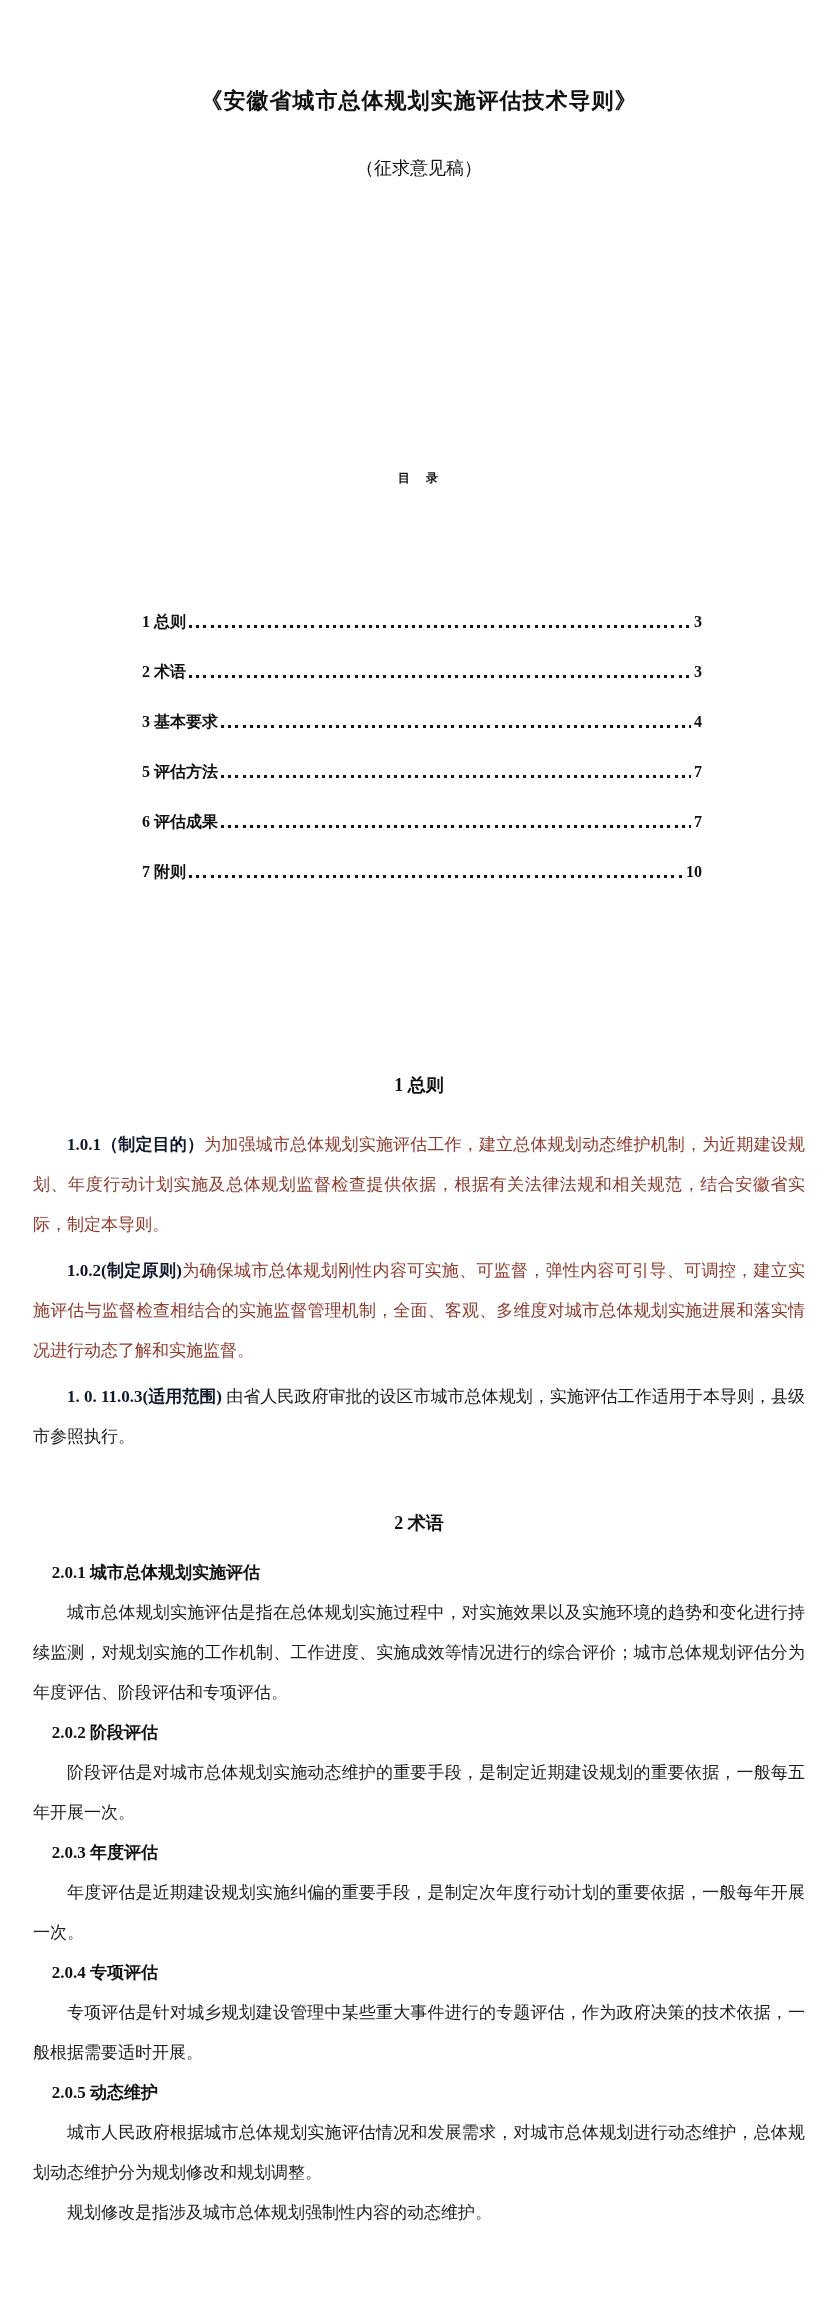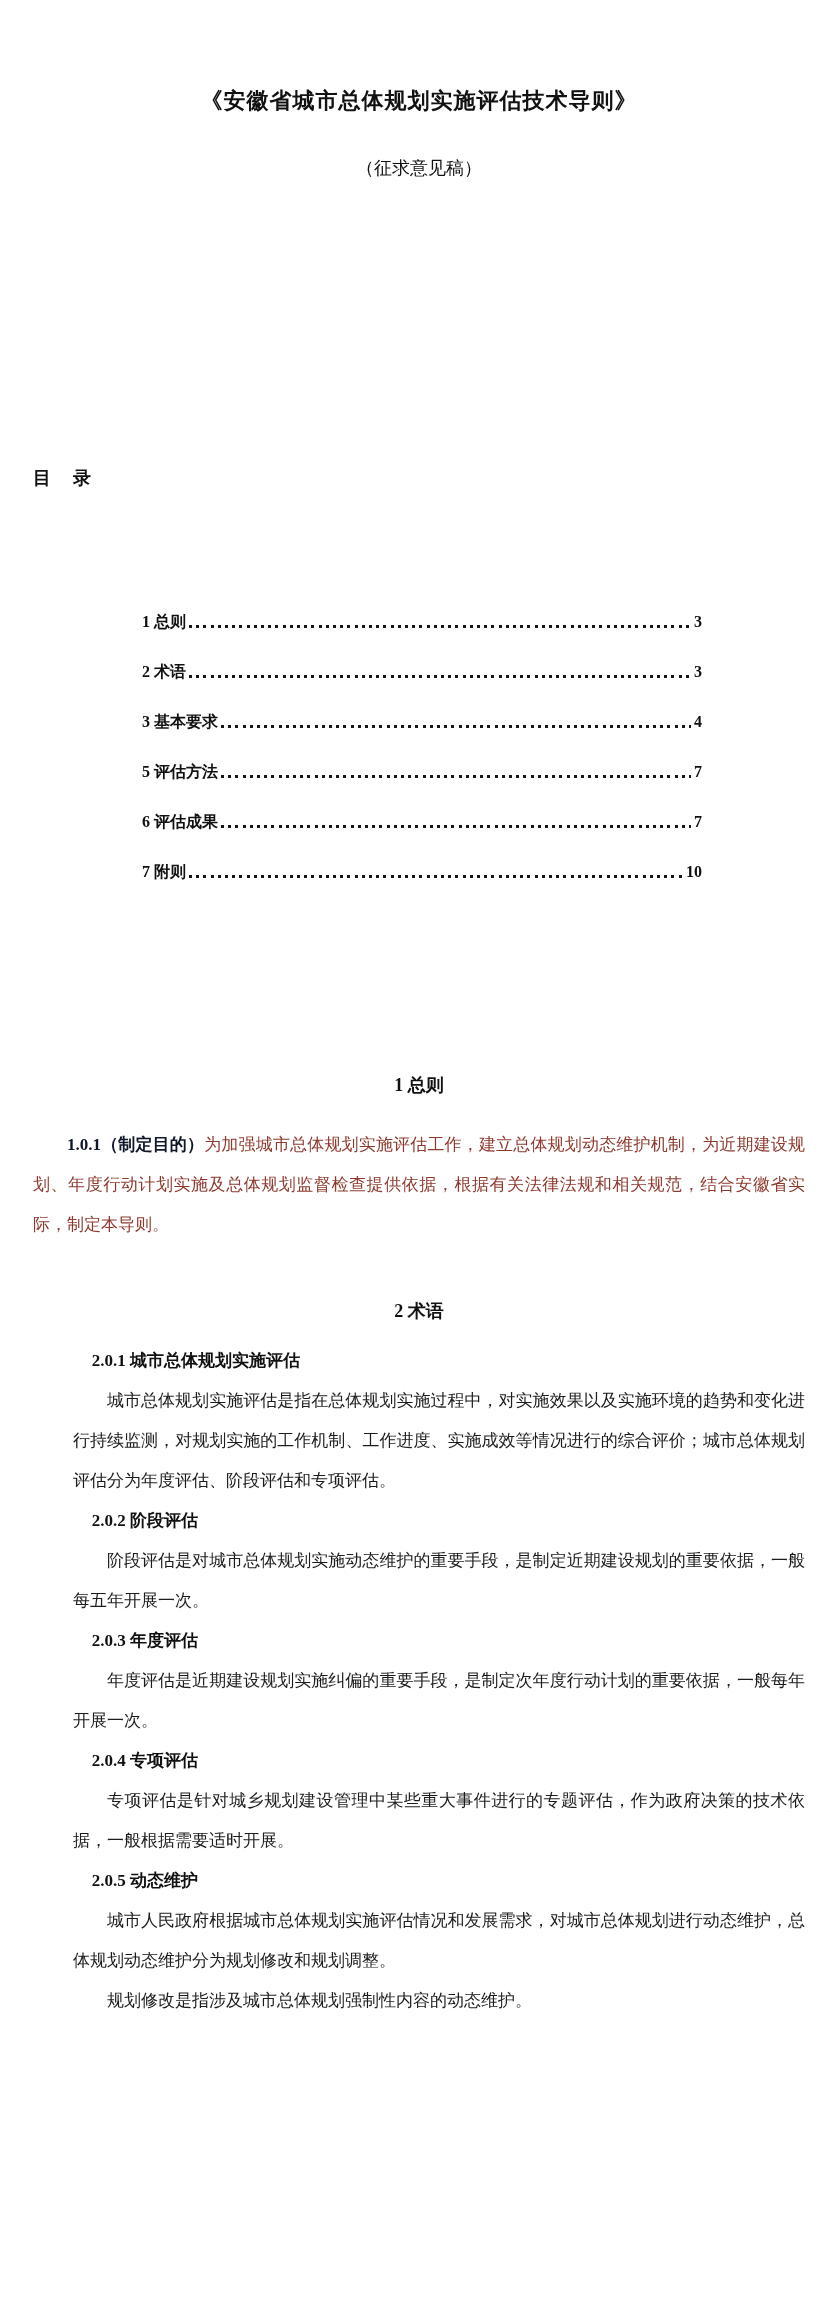--- a/index.html
+++ b/index.html
@@ -30,21 +30,22 @@
   }
   .doc-subtitle {
     margin-top: 40px;
     text-align: center;
     font-size: 18px;
     line-height: 24px;
     color: #111;
   }
   .toc-heading {
     margin-top: 285px;
-    font-size: 18px;
+    text-align: center;
+    font-size: 12px;
     font-weight: bold;
     line-height: 26px;
     color: #111;
     letter-spacing: 2px;
   }
   .toc-list {
     margin: 92px 0 0 109px;
     width: 560px;
   }
   .toc-row {
@@ -92,21 +93,21 @@
   .red-text { color: #8e3a2d; }
   .black-text { color: #1c1c1c; }
   .term-heading {
     margin: 0;
     font-size: 17px;
     font-weight: bold;
     line-height: 40px;
     color: #111;
     text-indent: 1.1em;
   }
-  .sec2-first { margin-top: 16px; margin-left: 40px; }
+  .sec2-first { margin-top: 16px; }
   .term-para {
     margin: 0;
     font-size: 17px;
     line-height: 40px;
     text-align: justify;
     text-indent: 2em;
     color: #1c1c1c;
   }
 </style>
 </head>
@@ -149,20 +150,22 @@
       <span class="toc-label">7 附则</span>
       <span class="toc-dots"></span>
       <span class="toc-page">10</span>
     </div>
   </div>
 
   <div class="section-heading sec1-heading">1 总则</div>
 
   <div class="body-block">
     <p class="clause"><b>1.0.1（制定目的）</b><span class="red-text">为加强城市总体规划实施评估工作，建立总体规划动态维护机制，为近期建设规划、年度行动计划实施及总体规划监督检查提供依据，根据有关法律法规和相关规范，结合安徽省实际，制定本导则。</span></p>
+    <p class="clause"><b>1.0.2(制定原则)</b><span class="red-text">为确保城市总体规划刚性内容可实施、可监督，弹性内容可引导、可调控，建立实施评估与监督检查相结合的实施监督管理机制，全面、客观、多维度对城市总体规划实施进展和落实情况进行动态了解和实施监督。</span></p>
+    <p class="clause"><b>1. 0. 11.0.3(适用范围)</b><span class="black-text"> 由省人民政府审批的设区市城市总体规划，实施评估工作适用于本导则，县级市参照执行。</span></p>
   </div>
 
   <div class="section-heading sec2-heading">2 术语</div>
 
   <div class="body-block sec2-first">
     <p class="term-heading">2.0.1 城市总体规划实施评估</p>
     <p class="term-para">城市总体规划实施评估是指在总体规划实施过程中，对实施效果以及实施环境的趋势和变化进行持续监测，对规划实施的工作机制、工作进度、实施成效等情况进行的综合评价；城市总体规划评估分为年度评估、阶段评估和专项评估。</p>
 
     <p class="term-heading">2.0.2 阶段评估</p>
     <p class="term-para">阶段评估是对城市总体规划实施动态维护的重要手段，是制定近期建设规划的重要依据，一般每五年开展一次。</p>

